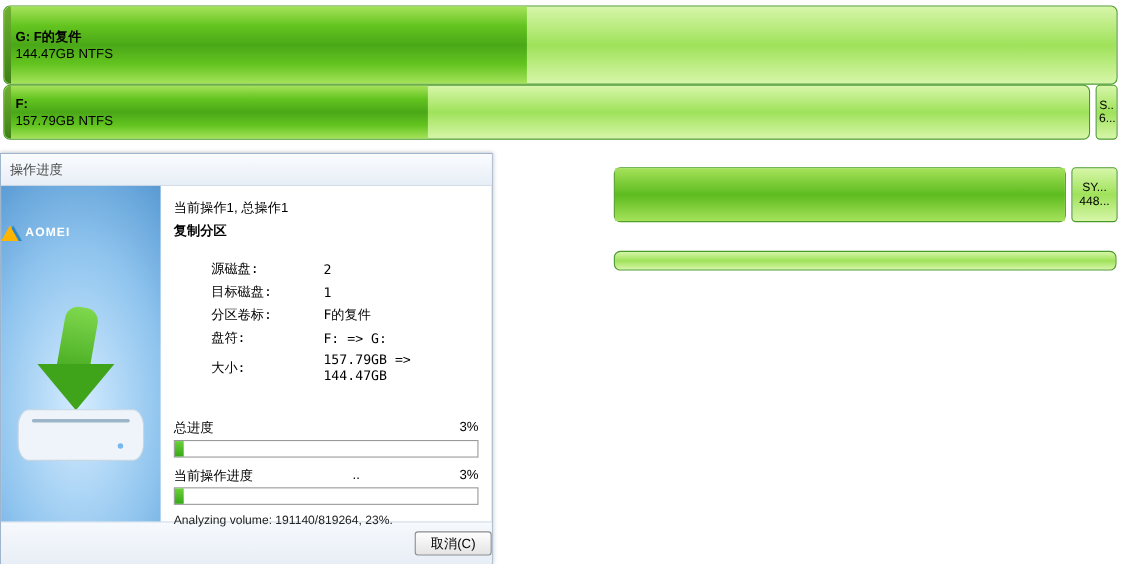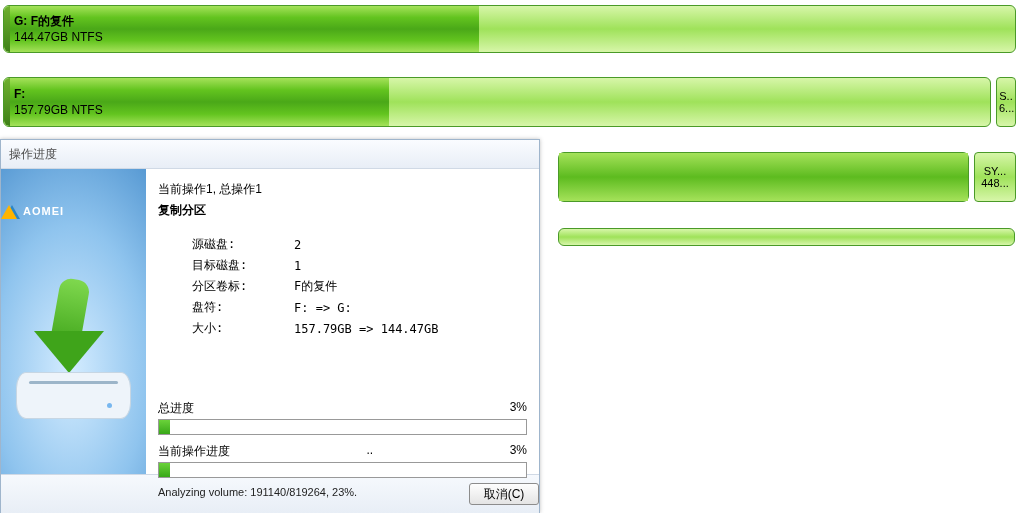--- a/index.html
+++ b/index.html
@@ -10,21 +10,21 @@
         background:linear-gradient(#d7f6a9,#9fe25a,#d7f6a9);display:flex;flex-direction:column;justify-content:center}
   .part .fill{position:absolute;top:0;bottom:0;left:0;border-radius:6px 0 0 6px;
         background:linear-gradient(#a5e25a,#63c41f,#4aa818,#63c41f,#a5e25a)}
   .part .cap{position:absolute;top:0;bottom:0;left:0;width:6px;border-radius:6px 0 0 6px;
         background:linear-gradient(#6fb030,#3f8018)}
   .part .txt{position:relative;z-index:2;padding-left:10px;line-height:1.35}
   .part .title{font-weight:bold}
   .small{font-size:11px;text-align:center;padding:4px 2px}
 
   
-  .dlg{position:absolute;left:0;top:139px;width:540px;height:374px;
+  .dlg{position:absolute;left:0;top:139px;width:448px;height:374px;
        border:1px solid #9fb5cc;background:#fff;box-shadow:0 0 4px rgba(0,0,0,.25);box-sizing:border-box}
   .dlg-title{height:28px;line-height:28px;padding:0 8px;color:#4a4a4a;
        background:linear-gradient(#fafcff,#e8eef6);border-bottom:1px solid #d0d9e5}
   .dlg-body{display:flex;height:305px}
   .side{width:145px;position:relative;
        background:radial-gradient(ellipse 140px 260px at 70px 200px,#d4ecff 0%,#8fc4ee 55%,#4f93cf 100%)}
   .aomei{position:absolute;top:36px;left:0;right:0;text-align:left;color:#fff;font-weight:bold;font-size:11px;letter-spacing:1px}
   .aomei-logo{display:inline-block;width:0;height:0;margin-right:6px;vertical-align:middle;
        border-left:8px solid transparent;border-right:8px solid transparent;border-bottom:14px solid #ffb400;
        filter:drop-shadow(3px 0 0 #2a86c8)}
@@ -35,21 +35,21 @@
   .drive .body{position:absolute;left:0;right:0;bottom:0;height:45px;background:#eef4fa;border:1px solid #c7d6e3;border-radius:10px/16px}
   .drive .slot{position:absolute;left:12px;right:12px;top:8px;height:3px;background:#9cb5c9;border-radius:2px}
   .drive .led{position:absolute;right:18px;bottom:10px;width:5px;height:5px;background:#78b7ef;border-radius:50%}
 
   .main{flex:1;padding:12px 12px 0 12px;font-size:12px}
   .opline{margin-bottom:4px}
   .optitle{font-weight:bold;margin-bottom:14px}
   table.det td{padding:1px 0;font-size:12px;font-family:SimSun,monospace}
   table.det td:nth-child(1){width:30px}
   table.det td:nth-child(2){width:100px}
-  .prog-wrap{margin-top:60px}
+  .prog-wrap{margin-top:30px}
   .prog-lbl{display:flex;justify-content:space-between;font-size:12px}
   .prog-bar{height:14px;border:1px solid #999;background:#fff;margin:2px 0 8px 0;position:relative}
   .prog-bar .v{position:absolute;top:0;bottom:0;left:0;background:linear-gradient(#6ad23a,#38a818)}
   .analyz{font-size:11px;color:#222;margin-top:2px}
 
   .dlg-foot{height:38px;border-top:1px solid #d0d9e5;display:flex;justify-content:flex-end;align-items:center;background:linear-gradient(#f6f9fd,#e8eef6)}
   .btn{min-width:70px;height:22px;border:1px solid #8c8c8c;border-radius:3px;
        background:linear-gradient(#fefefe,#e4e4e4);font-size:12px;cursor:pointer}
 
   
@@ -59,21 +59,21 @@
         background:linear-gradient(#a5e25a,#5dbb1f,#a5e25a)}
 
   .watermark{position:absolute;right:8px;bottom:6px;display:flex;align-items:center;gap:6px;color:#fff;opacity:.9;font-size:14px;font-weight:bold}
   .watermark .ring{width:20px;height:20px;border:2px solid #fff;border-radius:50%;display:flex;align-items:center;justify-content:center;font-size:12px}
 </style>
 </head>
 <body>
 
 <div class="canvas">
 
-  <div class="part" style="left:3px;top:5px;width:1013px;height:48px">
+  <div class="part" style="left:3px;top:5px;width:1013px;height:72px">
     <div class="fill" style="width:47%"></div>
     <div class="cap"></div>
     <div class="txt">
       <div class="title">G: F的复件</div>
       <div>144.47GB NTFS</div>
     </div>
   </div>
 
   <div class="part" style="left:3px;top:77px;width:988px;height:50px">
     <div class="fill" style="width:39%"></div>

